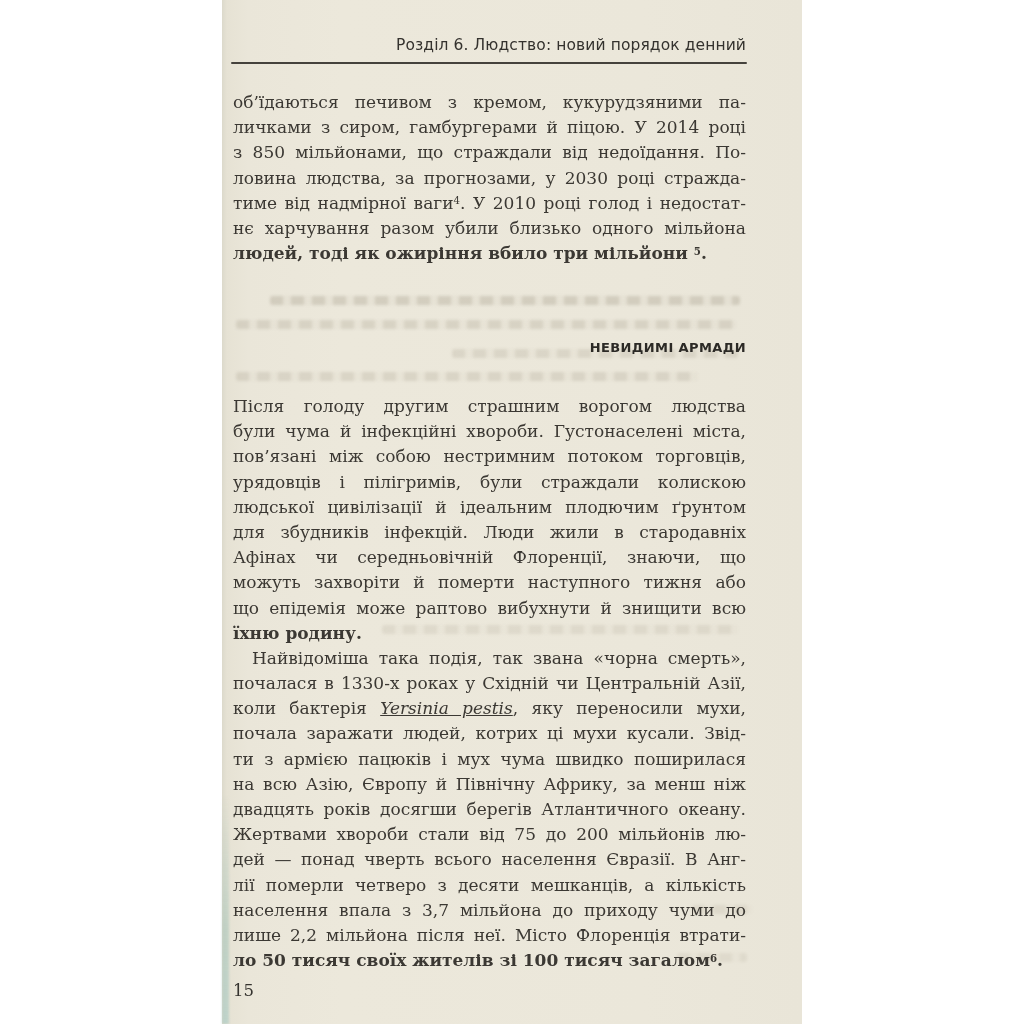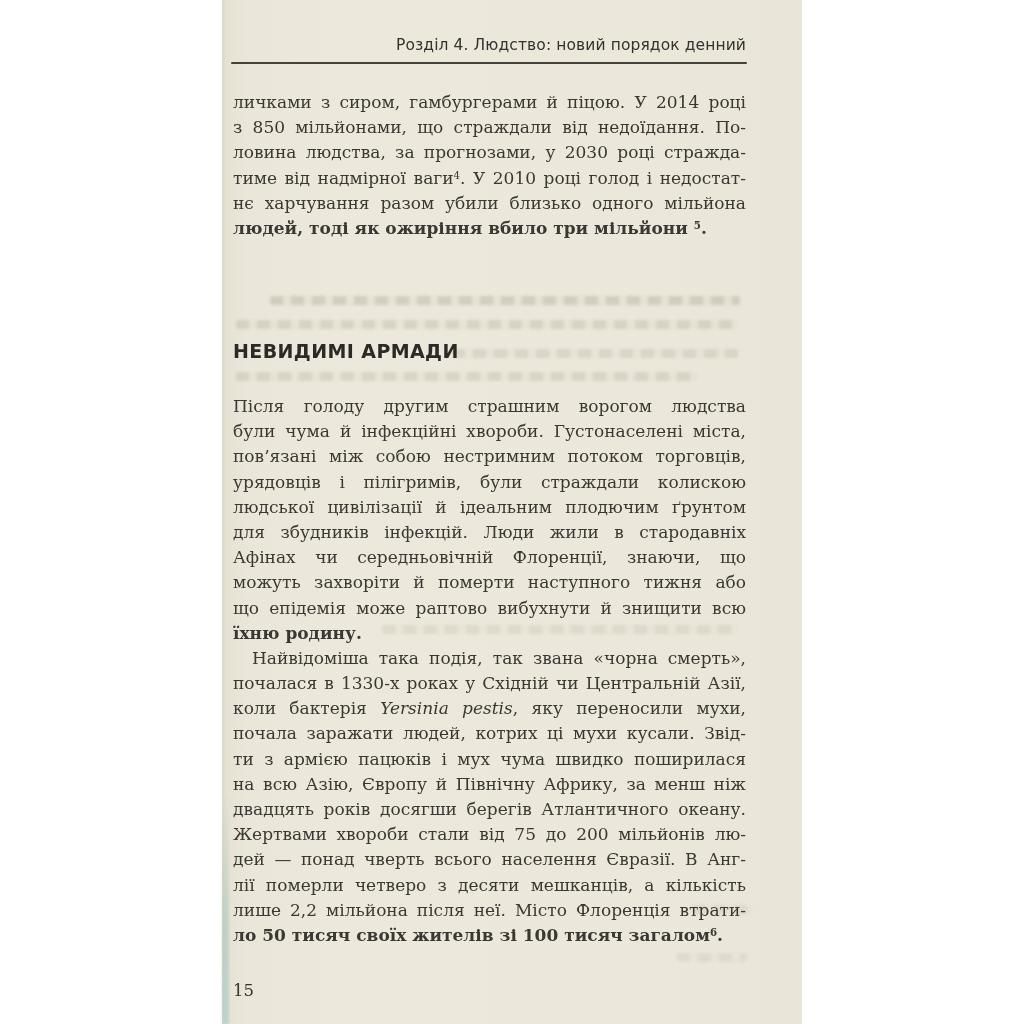--- a/index.html
+++ b/index.html
@@ -71,39 +71,40 @@
   .tline {
     height: 25.2px;
     line-height: 25.2px;
     text-align: justify;
     text-align-last: justify;
     overflow: hidden;
     white-space: normal;
   }
   .tline-last { text-align-last: left; font-weight: bold; }
   .para3 .tline:first-child { text-indent: 19px; }
-  .tline i { font-style: italic; }
+  .tline i { font-style: italic; text-decoration: underline; }
   .tline sup {
     font-size: 0.6em;
     line-height: 0;
     position: relative;
     top: -0.45em;
     vertical-align: baseline;
   }
   
   .section-heading {
     position: absolute;
     left: 11px;
     top: 340px;
     width: 513px;
     font-family: "DejaVu Sans", sans-serif;
     font-weight: bold;
-    font-size: 19px;
+    font-size: 13px;
     letter-spacing: 0.4px;
     color: #2c2a26;
+    text-align: right;
   }
   
   .page-number {
     position: absolute;
     left: 11px;
     top: 981px;
     width: 513px;
     font-size: 16.5px;
     color: #35332f;
   }
@@ -124,33 +125,34 @@
   .g5 { left: 160px; top: 625px; width: 356px; opacity: .55; }
   .g6 { left: 470px; top: 905px; width: 60px;  opacity: .5; }
   .g7 { left: 455px; top: 953px; width: 70px;  opacity: .45; }
 </style>
 </head>
 <body>
 
 <div class="stage">
   <div class="scan-page">
 
-    <div class="running-header">Розділ 4. Людство: новий порядок денний</div>
+    <div class="running-header">Розділ 6. Людство: новий порядок денний</div>
 
     <div class="header-rule"></div>
 
     <div class="ghost g1"></div>
     <div class="ghost g2"></div>
     <div class="ghost g3"></div>
     <div class="ghost g4"></div>
     <div class="ghost g5"></div>
     <div class="ghost g6"></div>
     <div class="ghost g7"></div>
 
     <div class="textcol para1">
+        <div class="tline">об’їдаються печивом з кремом, кукурудзяними па-</div>
         <div class="tline">личками з сиром, гамбургерами й піцою. У 2014 році</div>
         <div class="tline">з 850 мільйонами, що страждали від недоїдання. По-</div>
         <div class="tline">ловина людства, за прогнозами, у 2030 році стражда-</div>
         <div class="tline">тиме від надмірної ваги<sup>4</sup>. У 2010 році голод і недостат-</div>
         <div class="tline">нє харчування разом убили близько одного мільйона</div>
         <div class="tline tline-last">людей, тоді як ожиріння вбило три мільйони <sup>5</sup>.</div>
       </div>
 
     <div class="section-heading">НЕВИДИМІ АРМАДИ</div>
 
@@ -171,20 +173,21 @@
           <div class="tline">Найвідоміша така подія, так звана «чорна смерть»,</div>
           <div class="tline">почалася в 1330-х роках у Східній чи Центральній Азії,</div>
           <div class="tline">коли бактерія <i>Yersinia pestis</i>, яку переносили мухи,</div>
           <div class="tline">почала заражати людей, котрих ці мухи кусали. Звід-</div>
           <div class="tline">ти з армією пацюків і мух чума швидко поширилася</div>
           <div class="tline">на всю Азію, Європу й Північну Африку, за менш ніж</div>
           <div class="tline">двадцять років досягши берегів Атлантичного океану.</div>
           <div class="tline">Жертвами хвороби стали від 75 до 200 мільйонів лю-</div>
           <div class="tline">дей — понад чверть всього населення Євразії. В Анг-</div>
           <div class="tline">лії померли четверо з десяти мешканців, а кількість</div>
+          <div class="tline">населення впала з 3,7 мільйона до приходу чуми до</div>
           <div class="tline">лише 2,2 мільйона після неї. Місто Флоренція втрати-</div>
           <div class="tline tline-last">ло 50 тисяч своїх жителів зі 100 тисяч загалом<sup>6</sup>.</div>
         </div>
     </div>
 
     <div class="page-number">15</div>
 
     <div class="gutter-tint"></div>
   </div>
 </div>

